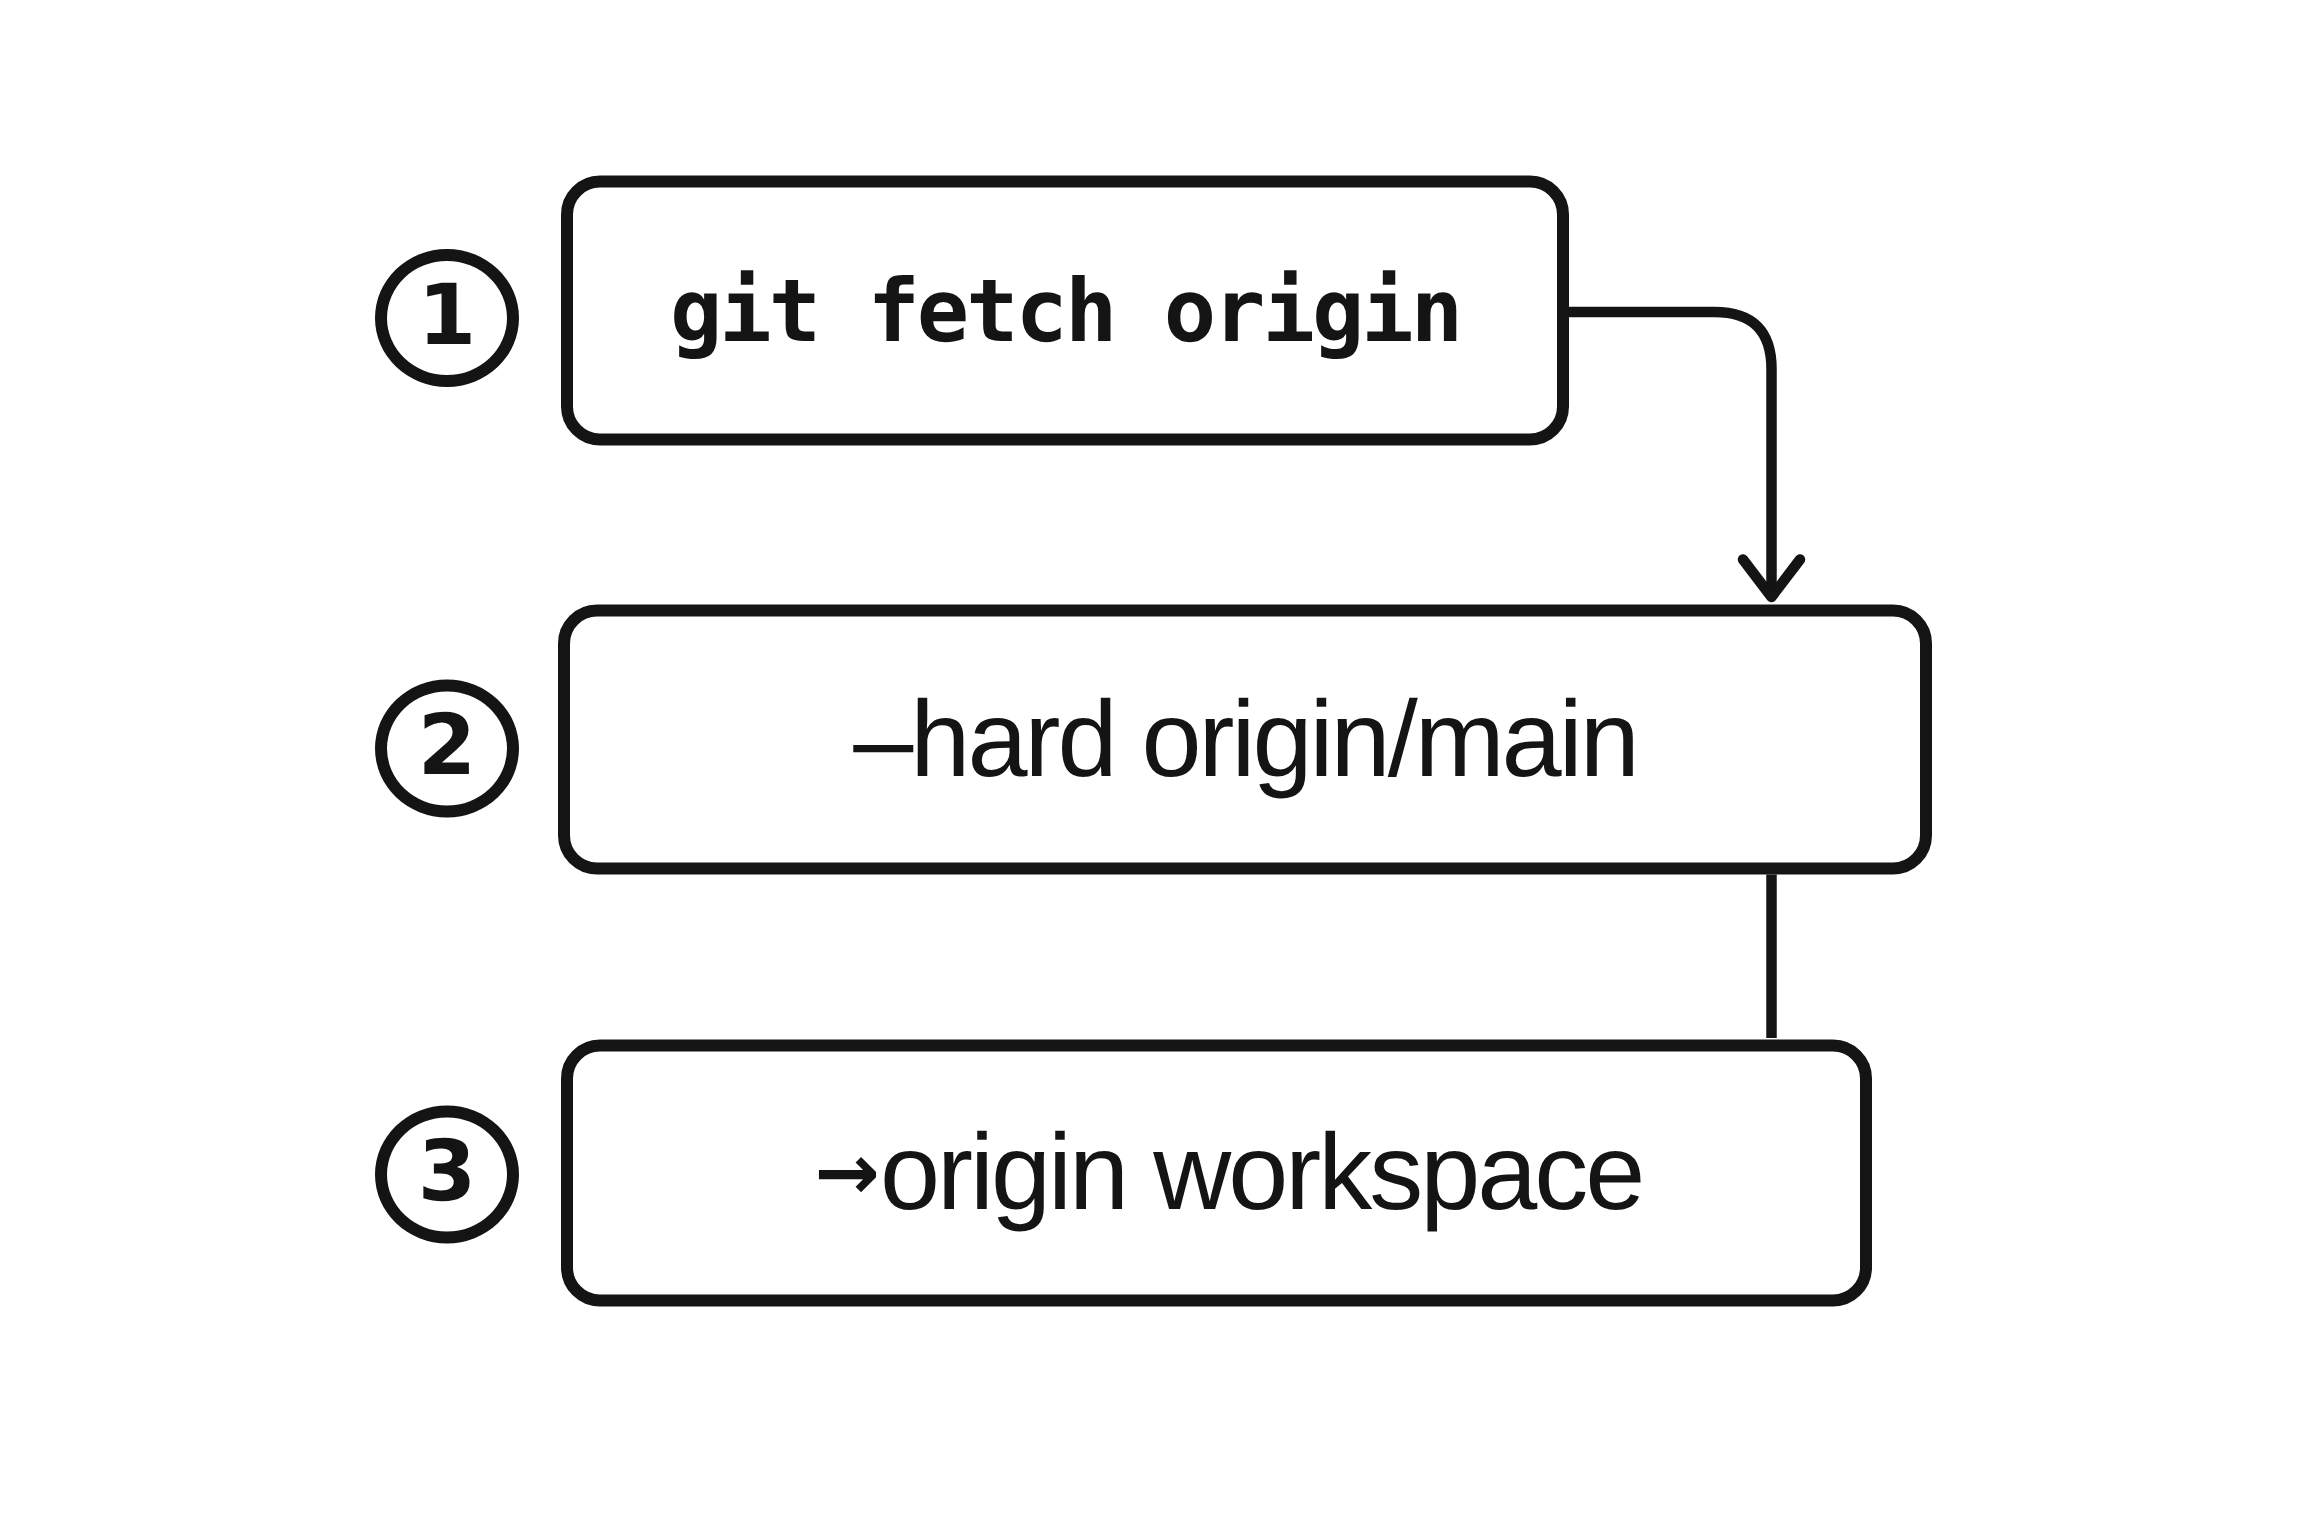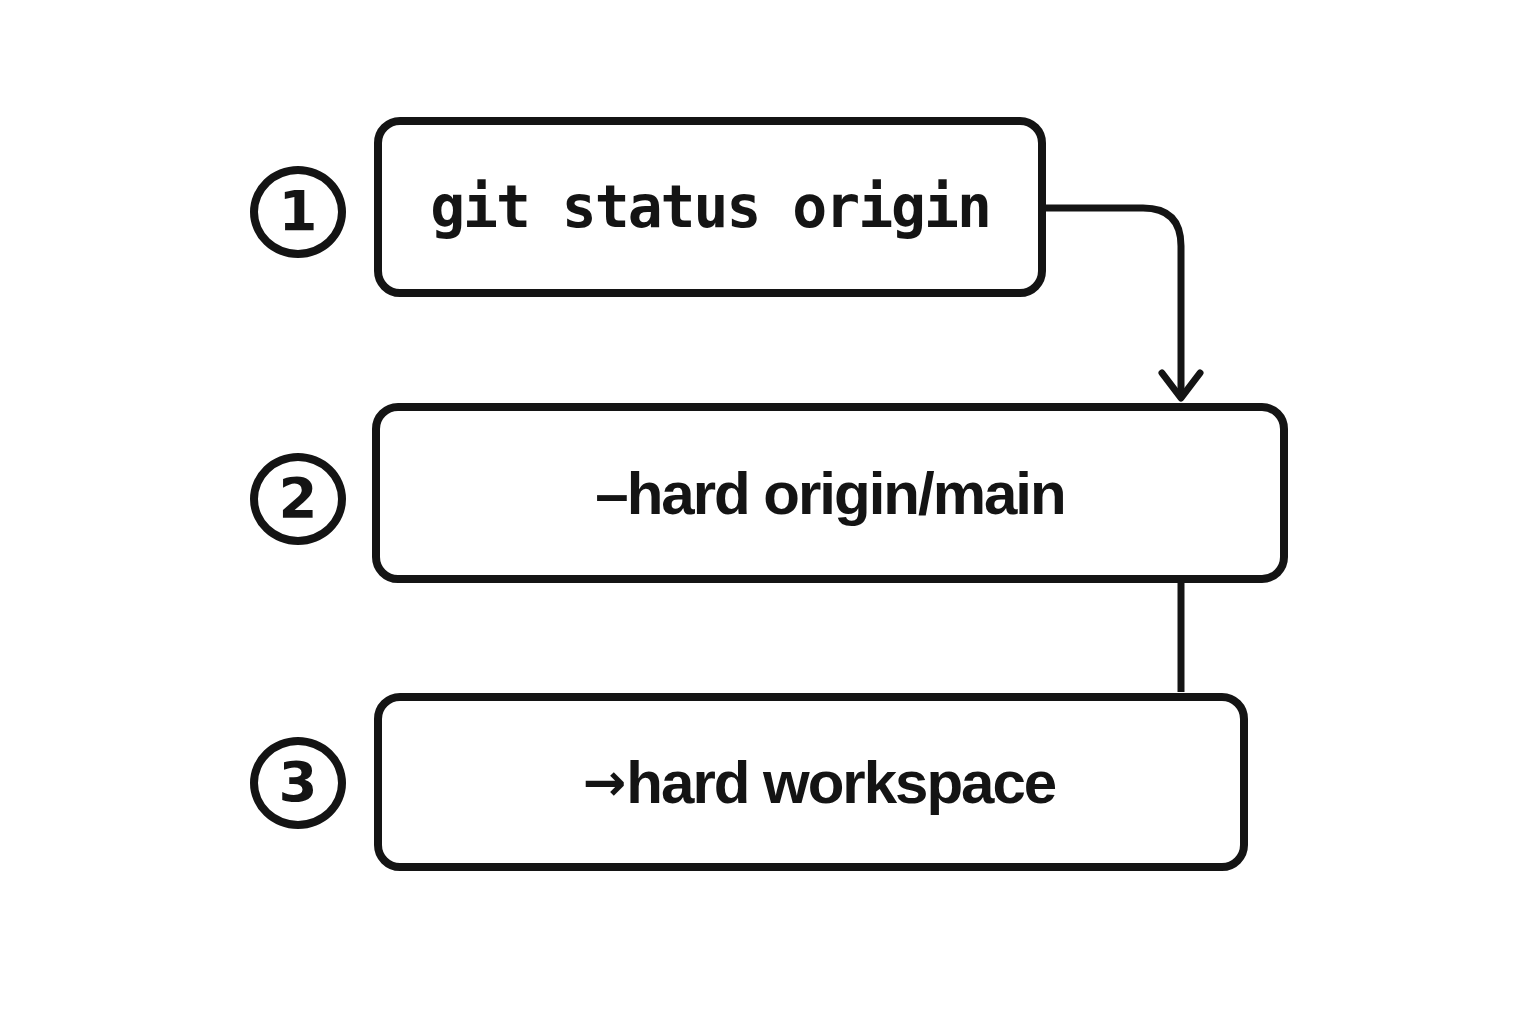--- a/index.html
+++ b/index.html
@@ -48,22 +48,22 @@
   .box3{ left:374px; top:693px;  width:874px; height:178px; }
   .box .box-inner{ align-self:center; }
   .command{
     font-family:"DejaVu Sans Mono", monospace;
     font-weight:bold;
     font-size:58px;
     letter-spacing:-2px;
   }
   .annotation{
     font-family:"Liberation Sans", sans-serif;
-    font-weight:bold;
-    font-size:60px;
+    font-weight:normal;
+    font-size:72px;
     letter-spacing:-2px;
   }
   .arrow-glyph{
     font-family:"DejaVu Sans", sans-serif;
     font-weight:bold;
     font-size:52px;
     margin-left:16px;
     align-self:center;
   }
   .badge{
@@ -107,30 +107,30 @@
   </div>
   <div class="badge badge2">
     <span class="badge-num">2</span>
   </div>
   <div class="badge badge3">
     <span class="badge-num">3</span>
   </div>
 
   <div class="box box1">
     <div class="box-inner">
-      <span class="command">git status origin</span>
+      <span class="command">git fetch origin</span>
     </div>
   </div>
 
   <div class="box box2">
     <div class="box-inner">
       <span class="annotation">–hard origin/main</span>
     </div>
   </div>
 
   <div class="box box3">
     <div class="box-inner">
       <span class="arrow-glyph">→</span>
-      <span class="annotation">hard workspace</span>
+      <span class="annotation">origin workspace</span>
     </div>
   </div>
 
 </div>
 
 </body></html>

